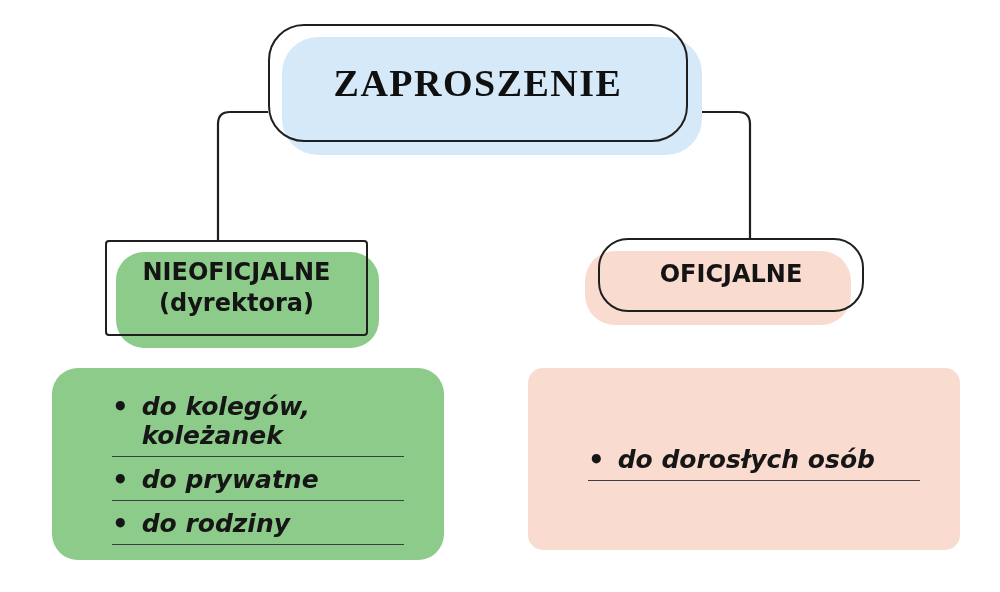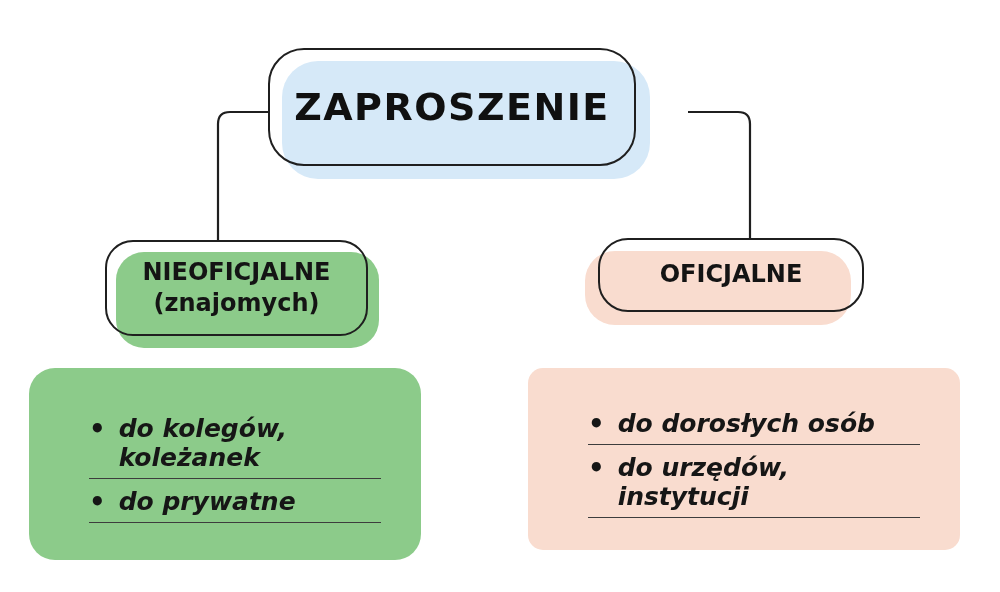--- a/index.html
+++ b/index.html
@@ -15,43 +15,43 @@
 
   .node{position:absolute;}
   .node .fill{position:absolute;width:100%;height:100%;}
   .node .outline{
     position:absolute;inset:0;border:2.5px solid var(--line,#1f1f1f);
     display:flex;flex-direction:column;align-items:center;justify-content:center;
     background:transparent;box-sizing:border-box;text-align:center;
   }
 
   
-  .node-root{left:268px;top:48px;width:368px;height:118px;}
+  .node-root{left:268px;top:24px;width:420px;height:118px;font-family:Liberation Serif, serif;}
   .node-root .fill{left:14px;top:13px;background:var(--root-fill,#d6e9f8);border-radius:36px;}
   .node-root .outline{border-radius:36px;}
   .root-label{font-size:38px;font-weight:800;letter-spacing:1.5px;color:#101010;}
 
   
   .node-informal{left:105px;top:240px;width:263px;height:96px;}
   .node-informal .fill{left:11px;top:12px;background:var(--branch-informal-fill,#8ccb8a);border-radius:28px;}
-  .node-informal .outline{border-radius:28px;}
+  .node-informal .outline{border-radius:4px;}
 
   .node-formal{left:598px;top:238px;width:266px;height:74px;}
   .node-formal .fill{left:-13px;top:13px;background:var(--branch-formal-fill,#f9dccf);border-radius:30px;}
   .node-formal .outline{border-radius:30px;}
 
   .branch-label{font-size:24px;font-weight:700;line-height:1.3;color:#141414;}
 
   
   .list-panel{
     position:absolute;border-radius:26px;box-sizing:border-box;
     display:flex;flex-direction:column;justify-content:center;
     padding:20px 40px 20px 60px;
   }
-  .list-informal{left:29px;top:368px;width:392px;height:192px;background:var(--branch-informal-fill,#8ccb8a);}
+  .list-informal{left:52px;top:368px;width:392px;height:192px;background:var(--branch-informal-fill,#8ccb8a);}
   .list-formal{left:528px;top:368px;width:432px;height:182px;background:var(--branch-formal-fill,#f9dccf);border-radius:15px;}
 
   .list-item{
     display:flex;align-items:baseline;gap:13px;
     font-size:25px;font-style:italic;font-weight:600;color:#161616;
     border-bottom:1.6px solid #3d3d3d;
     padding:8px 0 6px 0;
   }
   .list-item::before{
     content:"\2022";
@@ -73,42 +73,42 @@
     <div class="fill"></div>
     <div class="outline">
       <span class="root-label">ZAPROSZENIE</span>
     </div>
   </div>
 
   <div class="node node-informal">
     <div class="fill"></div>
     <div class="outline">
       <span class="branch-label">NIEOFICJALNE</span>
-      <span class="branch-label">(znajomych)</span>
+      <span class="branch-label">(dyrektora)</span>
     </div>
   </div>
 
   <div class="node node-formal">
     <div class="fill"></div>
     <div class="outline">
       <span class="branch-label">OFICJALNE</span>
     </div>
   </div>
 
   <div class="list-panel list-informal">
     <div class="list-item">
       <span>do kolegów, koleżanek</span>
     </div>
     <div class="list-item">
       <span>do prywatne</span>
     </div>
+    <div class="list-item">
+      <span>do rodziny</span>
+    </div>
   </div>
 
   <div class="list-panel list-formal">
     <div class="list-item">
       <span>do dorosłych osób</span>
     </div>
-    <div class="list-item">
-      <span>do urzędów, instytucji</span>
-    </div>
   </div>
 
 </div>
 
 </body></html>

